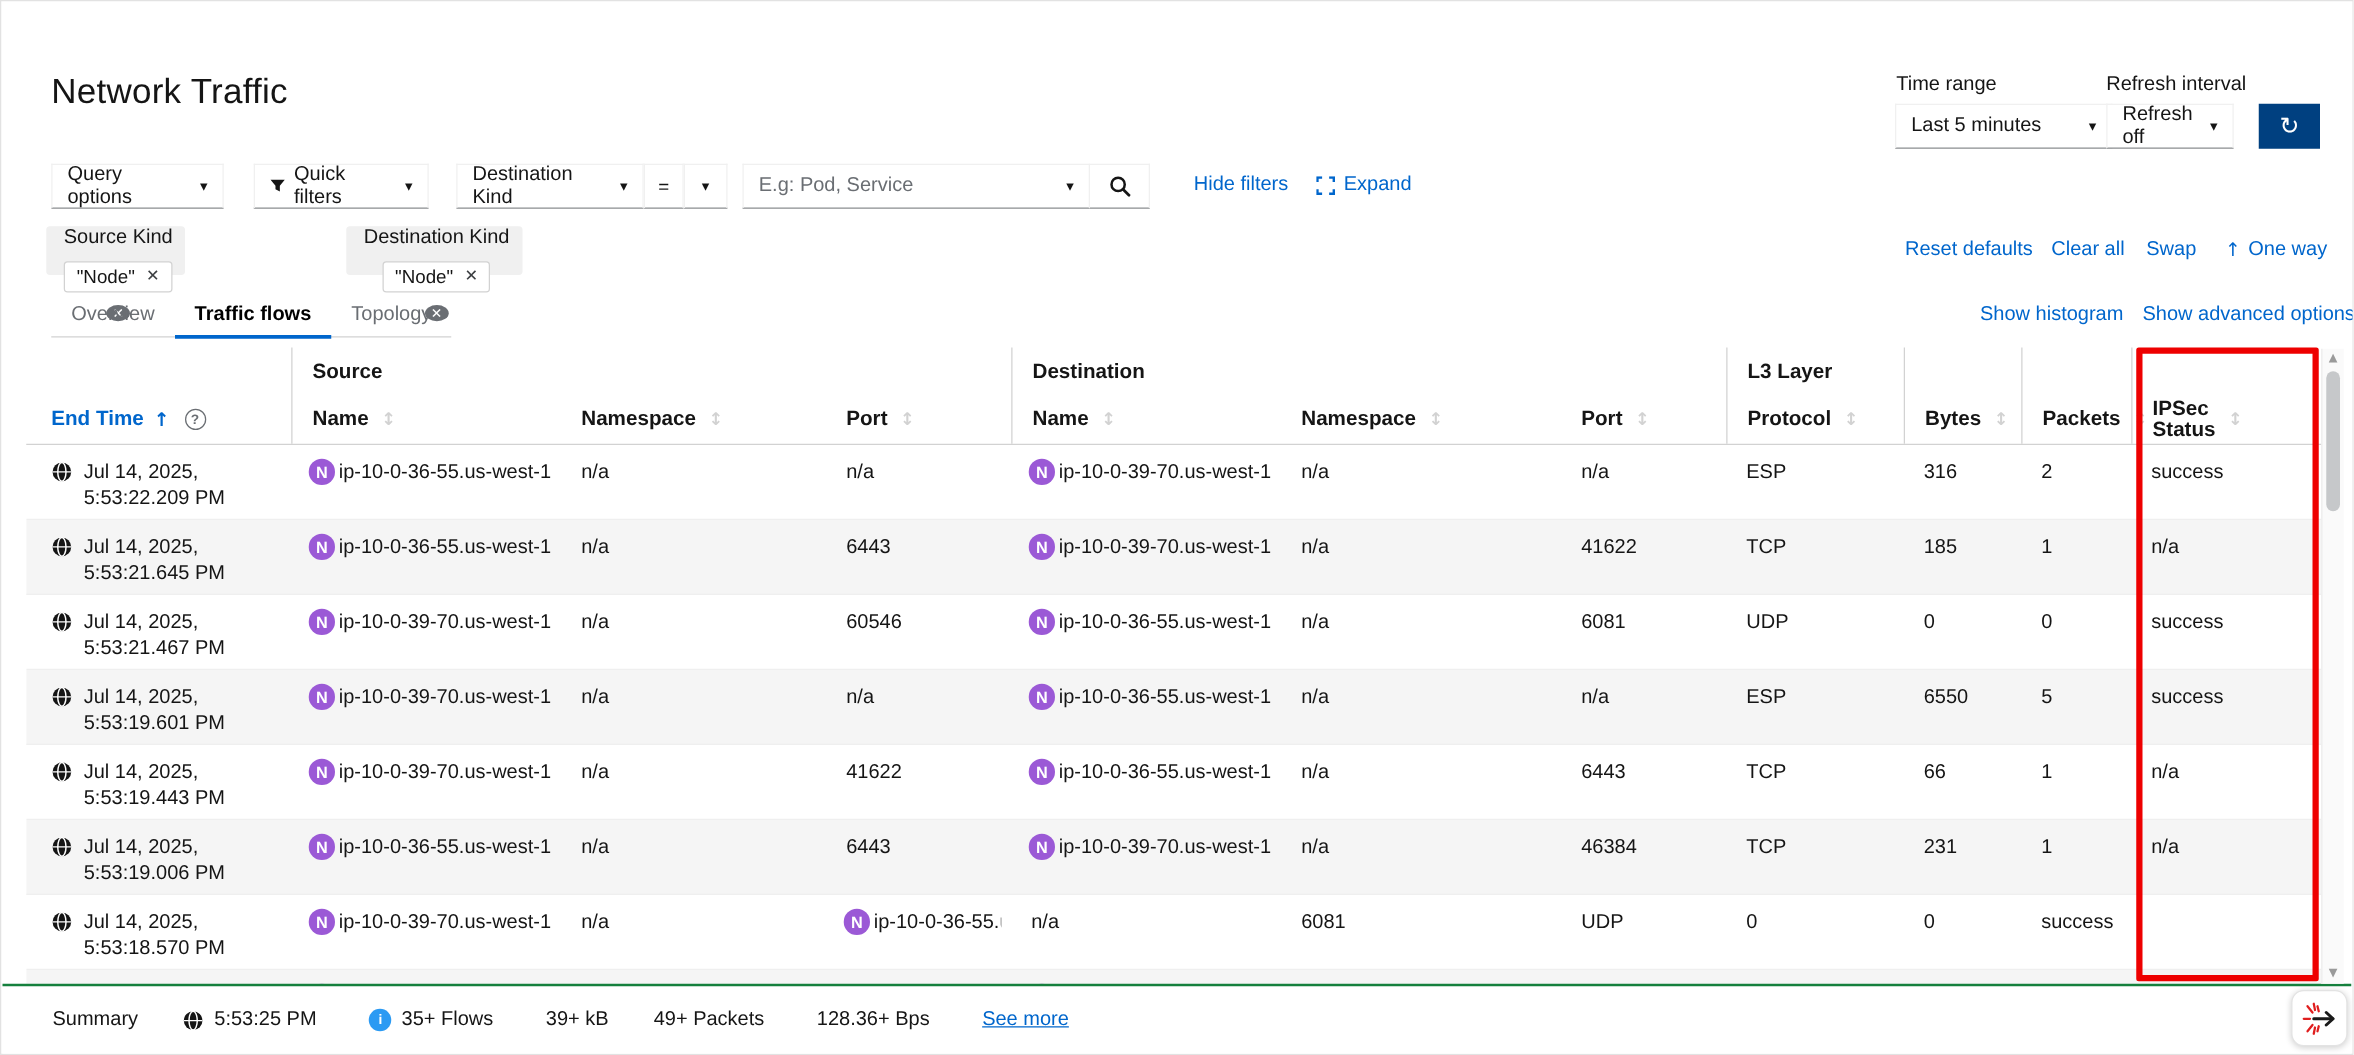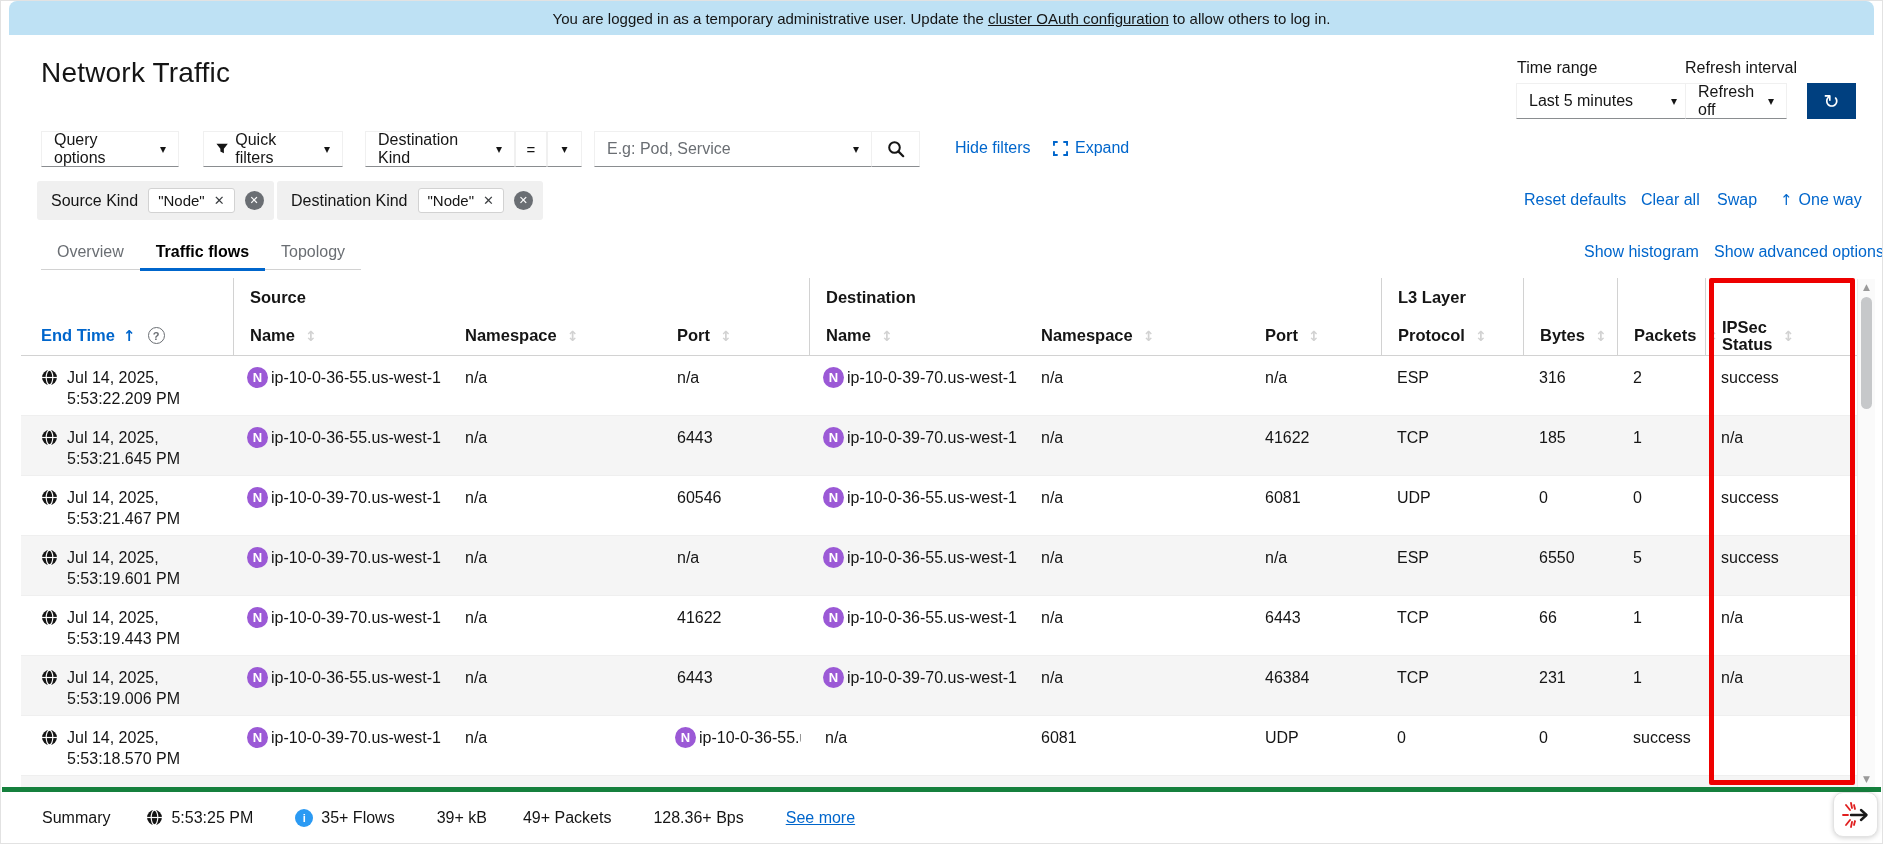--- a/index.html
+++ b/index.html
@@ -41,21 +41,21 @@
   .search-input input { border:none; outline:none; font-size:16px; width:220px;
                         font-family:"Liberation Sans",sans-serif; color:#a21caf; }
   .search-input input::placeholder { color:#6a6e73; }
   .search-btn { background:#fff; border:1px solid #f0f0f0; border-bottom-color:#8a8d90; border-left:none;
                 display:flex; align-items:center; justify-content:center; cursor:pointer; }
   .blue-link { color:var(--accent,#0066cc); font-size:16px; cursor:pointer; white-space:nowrap; }
   .tb-link { position:absolute; top:138px; }
 
   
   .chip-group { position:absolute; top:180px; height:39px; background:#f0f0f0; border-radius:3px;
-                display:flex; align-items:center; padding:0 10px 0 14px; gap:10px; }
+                display:flex; align-items:center; padding:0 10px 0 14px; gap:10px;flex-direction:column; }
   .chip-label { font-size:16px; }
   .chip { background:#fff; border:1px solid #d2d2d2; border-radius:3px; padding:3px 9px;
           font-size:15px; display:flex; align-items:center; gap:9px; }
   .chip-x { color:#3c3f42; font-size:13px; cursor:pointer; font-weight:bold; }
   .times-circle { width:19px; height:19px; border-radius:50%; background:#6a6e73; color:#fff;
                   font-size:11px; display:flex; align-items:center; justify-content:center;
                   cursor:pointer; font-weight:bold; }
 
   
   .tabs { position:absolute; left:40px; top:238px; display:flex; border-bottom:1px solid #d2d2d2; }
@@ -99,42 +99,37 @@
   
   .scrollbar { position:absolute; left:1856px; top:278px; width:18px; height:508px;
                background:#fafafa; border-left:1px solid #ececec; z-index:10; }
   .sb-arrow { position:absolute; left:0; width:100%; text-align:center; color:#9a9a9a; font-size:9px;
               font-family:"DejaVu Sans",sans-serif; cursor:pointer; }
   .sb-thumb { position:absolute; left:3px; top:18px; width:11px; height:112px; background:#c6c8ca;
               border-radius:6px; cursor:grab; }
 
   
   .footer { position:absolute; left:1px; right:1px; top:786px; height:56px; background:#fff;
-            border-top:5px solid #15803d; display:flex; align-items:center; padding-left:40px;
+            border-top:2px solid #15803d; display:flex; align-items:center; padding-left:40px;
             font-size:16px; }
   .info-circle { width:18px; height:18px; border-radius:50%; background:var(--info,#2b9af3); color:#fff;
                  font-size:11px; font-weight:bold; display:flex; align-items:center; justify-content:center; }
   .see-more { text-decoration:underline; }
   .f-gap-lg { margin-left:42px; } .f-gap-md { margin-left:36px; } .f-gap-sm { margin-left:8px; }
 
   
   .click-fx { position:absolute; left:1832px; top:791px; width:45px; height:45px; background:#fff;
               border:1px solid #e3e3e3; border-radius:10px; box-shadow:0 1px 5px rgba(0,0,0,.18);
               display:flex; align-items:center; justify-content:center; z-index:40; }
 </style>
 </head>
 <body>
 
 <div class="page">
 
-  <div class="banner">
-    <span>You are logged in as a temporary administrative user. Update the</span>
-    <span class="lnk">cluster OAuth configuration</span>
-    <span>to allow others to log in.</span>
-  </div>
 
   <h1 class="page-title">Network Traffic</h1>
 
   <div class="ctl-label" style="left:1516px; top:58px;">Time range</div>
   <div class="select" style="left:1515px; top:82px; width:174px;">
     <span>Last 5 minutes</span>
     <span class="caret">▾</span>
   </div>
 
   <div class="ctl-label" style="left:1684px; top:58px;">Refresh interval</div>

